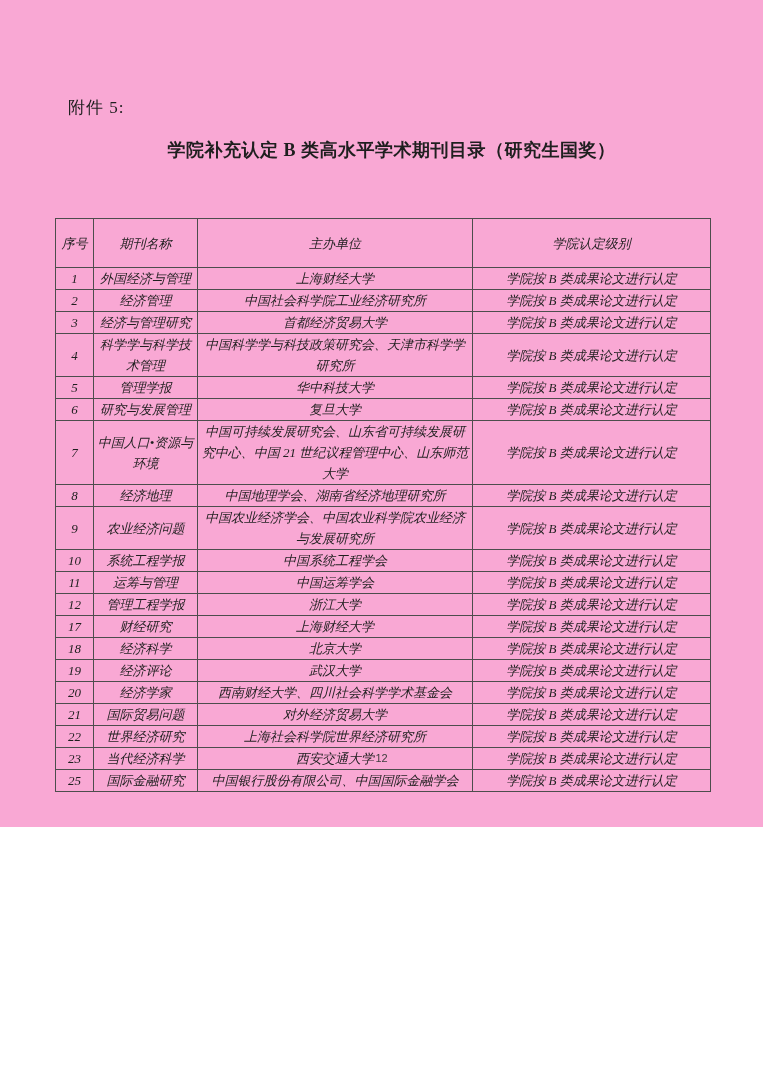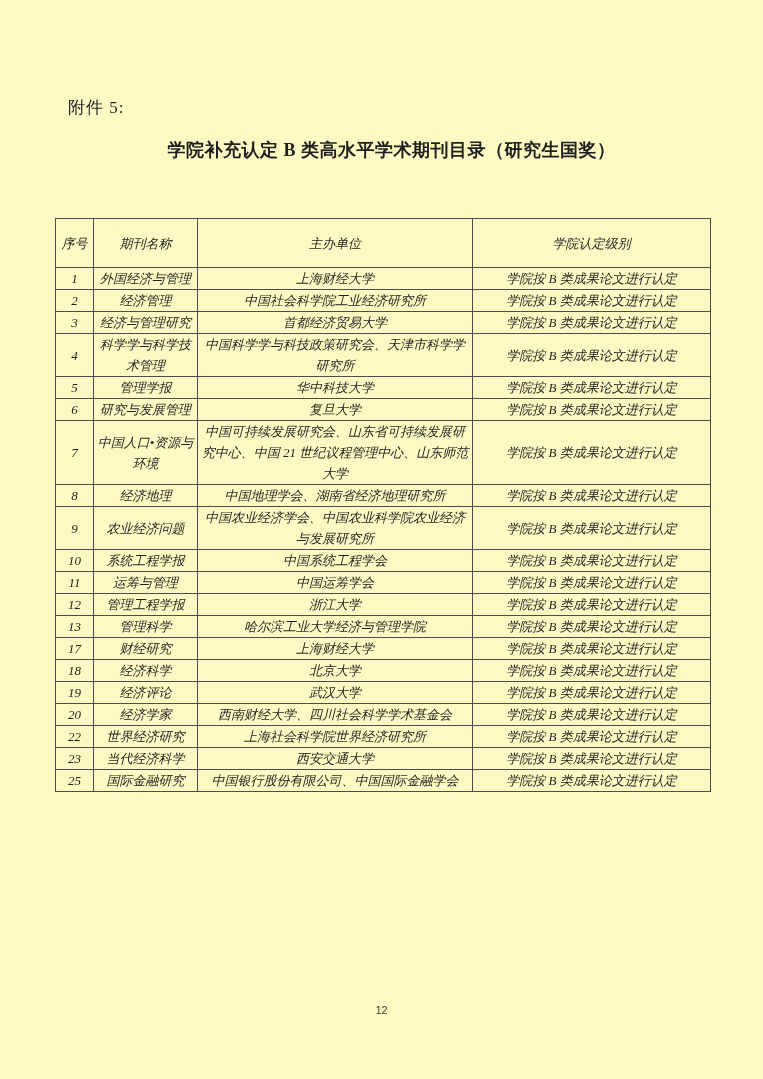--- a/index.html
+++ b/index.html
@@ -1,21 +1,21 @@
 <!DOCTYPE html>
 <html><head>
 <meta charset="utf-8">
 <style>
   * { margin: 0; padding: 0; box-sizing: border-box; }
   html, body { background: #ffffff; }
   .page {
     position: relative;
     width: 763px;
-    height: 1079px;
-    background: #fef9c3;
+    height: 827px;
+    background: #f9a8d4;
     font-family: "Liberation Serif", "DejaVu Serif", serif;
     color: #1f1f1f;
     overflow: hidden;
     margin: 0 auto;
   }
   .attachment-label {
     position: absolute;
     left: 68px;
     top: 96px;
     font-size: 17px;
@@ -160,26 +160,20 @@
           <td>中国运筹学会</td>
           <td>学院按 B 类成果论文进行认定</td>
         </tr>
         <tr>
           <td>12</td>
           <td>管理工程学报</td>
           <td>浙江大学</td>
           <td>学院按 B 类成果论文进行认定</td>
         </tr>
         <tr>
-          <td>13</td>
-          <td>管理科学</td>
-          <td>哈尔滨工业大学经济与管理学院</td>
-          <td>学院按 B 类成果论文进行认定</td>
-        </tr>
-        <tr>
           <td>17</td>
           <td>财经研究</td>
           <td>上海财经大学</td>
           <td>学院按 B 类成果论文进行认定</td>
         </tr>
         <tr>
           <td>18</td>
           <td>经济科学</td>
           <td>北京大学</td>
           <td>学院按 B 类成果论文进行认定</td>
@@ -190,20 +184,26 @@
           <td>武汉大学</td>
           <td>学院按 B 类成果论文进行认定</td>
         </tr>
         <tr>
           <td>20</td>
           <td>经济学家</td>
           <td>西南财经大学、四川社会科学学术基金会</td>
           <td>学院按 B 类成果论文进行认定</td>
         </tr>
         <tr>
+          <td>21</td>
+          <td>国际贸易问题</td>
+          <td>对外经济贸易大学</td>
+          <td>学院按 B 类成果论文进行认定</td>
+        </tr>
+        <tr>
           <td>22</td>
           <td>世界经济研究</td>
           <td>上海社会科学院世界经济研究所</td>
           <td>学院按 B 类成果论文进行认定</td>
         </tr>
         <tr>
           <td>23</td>
           <td>当代经济科学</td>
           <td>西安交通大学</td>
           <td>学院按 B 类成果论文进行认定</td>

